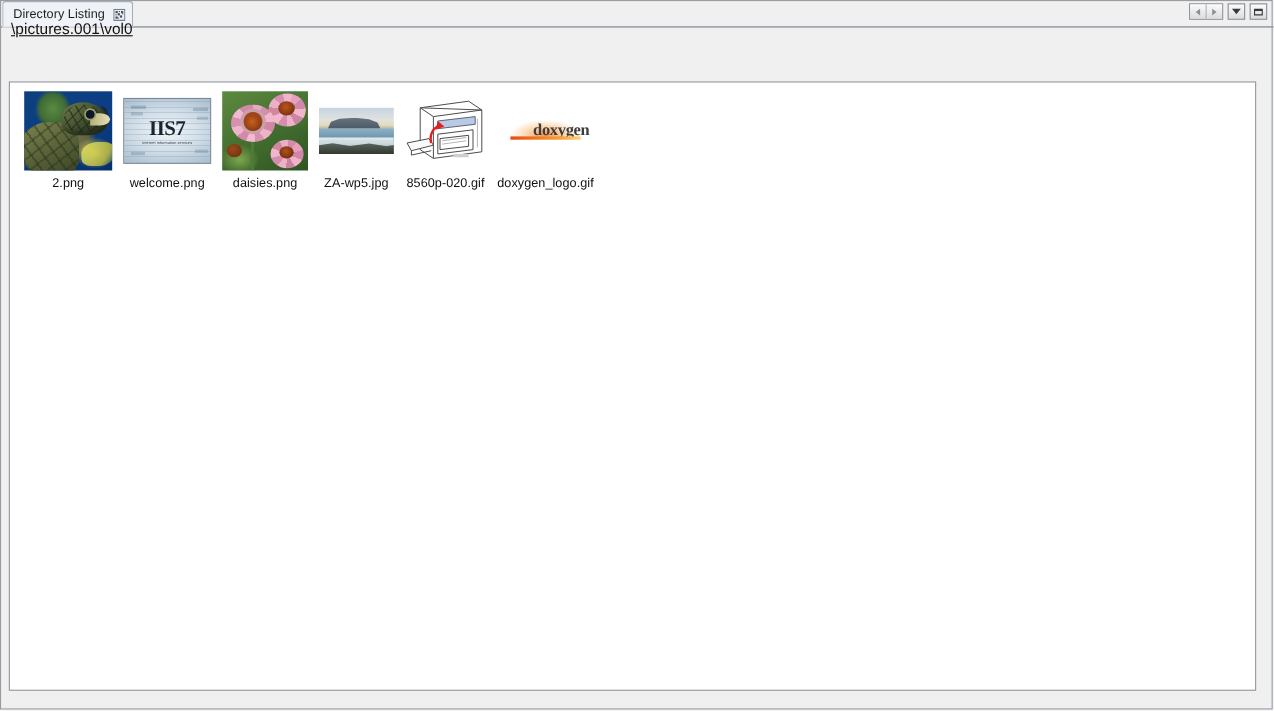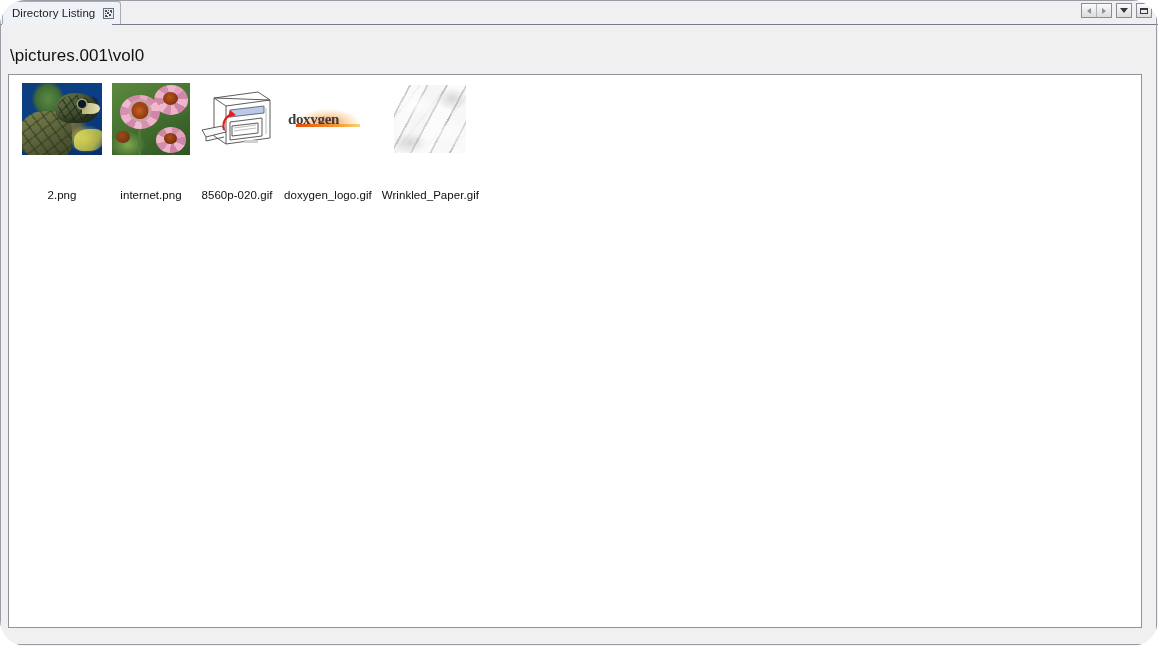--- a/index.html
+++ b/index.html
@@ -15,21 +15,20 @@
   }
 
   
   .window {
     position: absolute;
     left: 0; top: 0;
     width: 1158px;
     height: 646px;
     background: #f0f0f0;
     overflow: hidden;
-    border-radius: 26px;
   }
   .window-edge {
     position: absolute;
     left: 0; top: 0;
     width: 1157px;
     height: 645px;
     border: 1px solid #9a9ba5;
     box-sizing: border-box;
     pointer-events: none;
   }
@@ -130,24 +129,25 @@
     width: 8px; height: 6px;
     border: 1px solid #35383d;
     border-top-width: 2px;
     box-sizing: border-box;
   }
 
   
   .path-label {
     position: absolute;
     left: 10px;
-    top: 46px;
-    font-size: 17px;
+    top: 18px;
+    font-size: 14px;
     color: #111111;
     letter-spacing: 0.05px;
+    text-decoration: underline;
   }
 
   
   .inner-tabs {
     position: absolute;
     left: 8px;
     top: 55px;
     height: 19px;
     display: flex;
     align-items: flex-end;
@@ -220,21 +220,20 @@
     display: block;
     overflow: hidden;
     position: relative;
   }
   .thumb-name {
     font-size: 11.5px;
     color: #101010;
     white-space: nowrap;
     text-align: center;
     letter-spacing: 0.05px;
-    margin-top: 28px;
   }
 
   
   .art-turtle {
     width: 80px; height: 72px;
     background:
       radial-gradient(ellipse 18px 12px at 60px 26px, #f2e85c 0%, #c9bf3a 55%, rgba(200,190,60,0) 78%),
       radial-gradient(ellipse 26px 20px at 64px 56px, #d9d86a 0%, rgba(190,190,100,0) 72%),
       radial-gradient(ellipse 20px 22px at 26px 16px, #5b8a44 0%, #3f6b33 60%, rgba(60,100,50,0) 82%),
       radial-gradient(ellipse 30px 26px at 40px 42px, #7d7a52 0%, #5f6040 60%, rgba(90,90,65,0) 85%),
@@ -628,21 +627,21 @@
   .art-8560 svg { display: block; }
 
   
   .art-doxy {
     width: 80px; height: 38px;
     position: relative;
     background: #ffffff;
     display: flex;
     flex-direction: column;
     justify-content: center;
-    align-items: flex-start;
+    align-items: flex-end;
   }
   .art-doxy .word {
     font-family: "Liberation Serif", serif;
     font-size: 15px;
     font-weight: 700;
     letter-spacing: -0.3px;
     color: #3c3c3c;
     line-height: 1;
     position: relative;
     z-index: 2;
@@ -744,39 +743,61 @@
               <span class="scute"></span>
             <span class="snout"></span>
               <span class="eye"></span>
               <span class="fish"></span>
           </div>
         </div>
         <div class="thumb-name">2.png</div>
       </div>
 
 
+      <div class="thumb-cell">
+        <div class="thumb-box">
+          <div class="thumb-img art-iis">
+            <span class="noise"></span>
+              <span class="words"></span>
+            <span class="iistext">IIS7</span>
+            <span class="sub">internet information services</span>
+          </div>
+        </div>
+        <div class="thumb-name">welcome.png</div>
+      </div>
 
 
       <div class="thumb-cell">
         <div class="thumb-box">
           <div class="thumb-img art-daisies">
             <span class="stem"></span>
               <span class="f2"></span>
               <span class="f2c"></span>
             <span class="f1"></span>
               <span class="f1c"></span>
               <span class="f3"></span>
             <span class="f3c"></span>
               <span class="bud"></span>
           </div>
         </div>
-        <div class="thumb-name">internet.png</div>
+        <div class="thumb-name">daisies.png</div>
       </div>
 
 
+      <div class="thumb-cell">
+        <div class="thumb-box">
+          <div class="thumb-img art-zawp">
+            <span class="mtn"></span>
+              <span class="sea"></span>
+              <span class="surf"></span>
+              <span class="rock"></span>
+          </div>
+        </div>
+        <div class="thumb-name">ZA-wp5.jpg</div>
+      </div>
 
 
       <div class="thumb-cell">
         <div class="thumb-box">
           <div class="thumb-img art-8560">
             <svg width="74" height="66" viewBox="0 0 74 66">
               <g fill="#ffffff" stroke="#4a4a4a" stroke-width="0.9" stroke-linejoin="round">
                 <polygon points="14,12 58,6 70,14 70,52 26,58 14,50"></polygon>
                 <polygon points="14,12 26,20 70,14"></polygon>
                 <polyline points="26,20 26,58" fill="none"></polyline>
@@ -804,26 +825,18 @@
         <div class="thumb-box">
           <div class="thumb-img art-doxy">
             <span class="glow"></span>
             <span class="word">doxygen</span>
             <span class="bar"></span>
           </div>
         </div>
         <div class="thumb-name">doxygen_logo.gif</div>
       </div>
 
-      <div class="thumb-cell">
-        <div class="thumb-box">
-          <div class="thumb-img art-wrinkle">
-            <span class="sh1"></span>
-          </div>
-        </div>
-        <div class="thumb-name">Wrinkled_Paper.gif</div>
-      </div>
 
     </div>
   </div>
 
   <div class="window-edge"></div>
 </div>
 
 </body></html>

